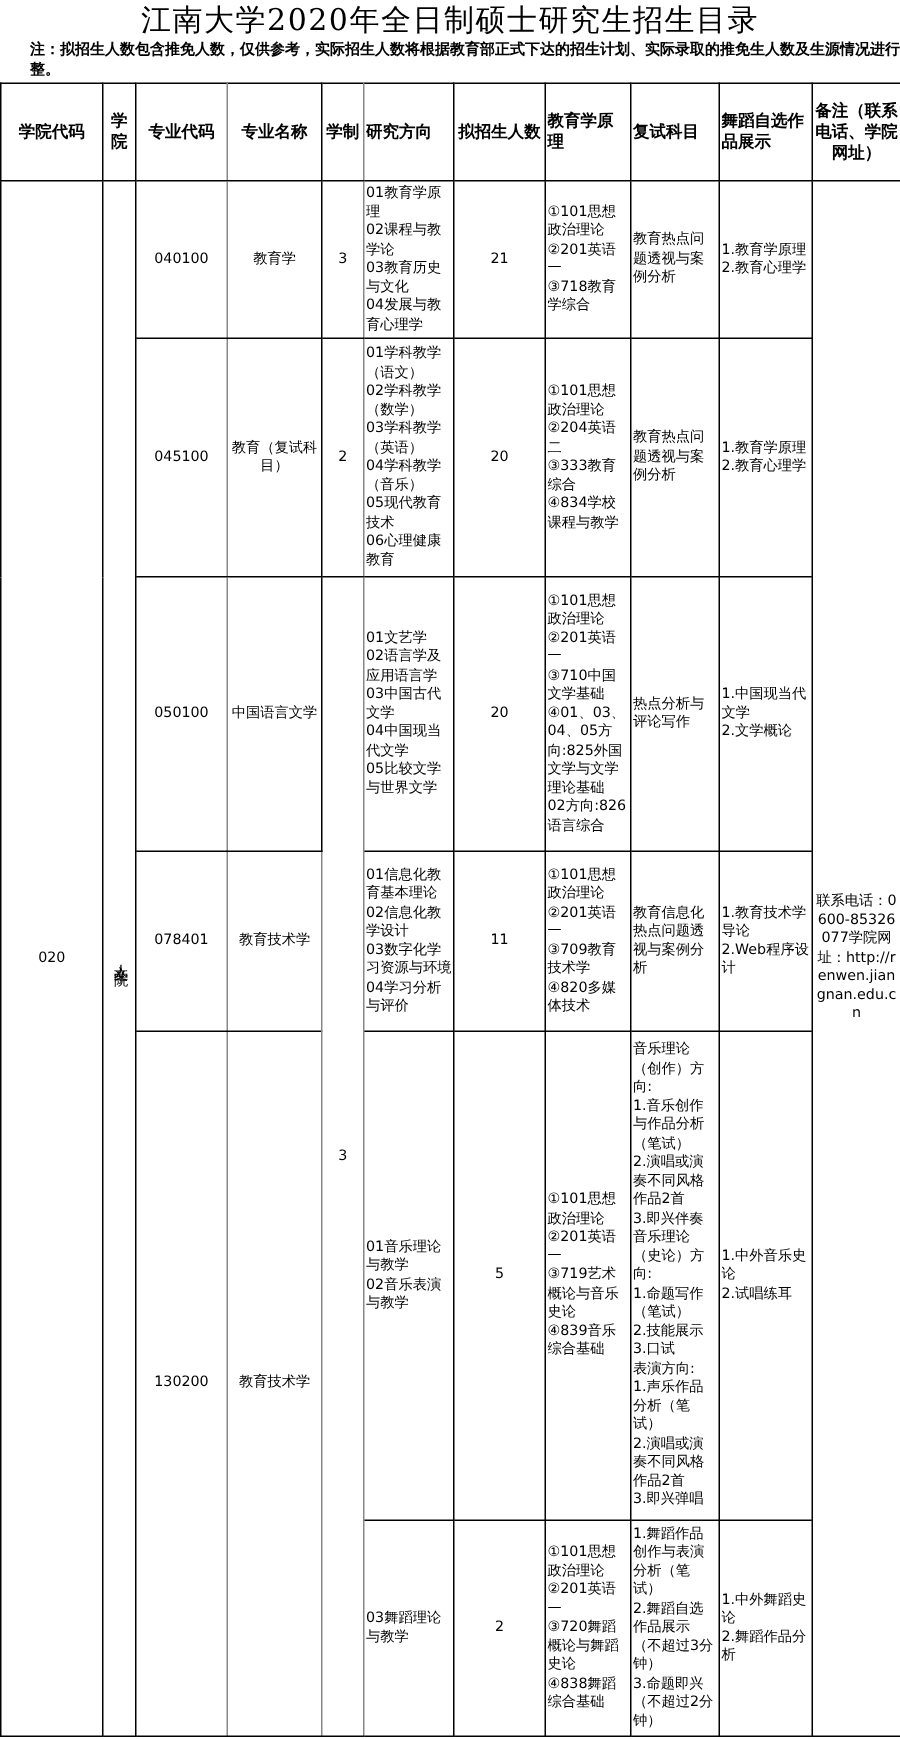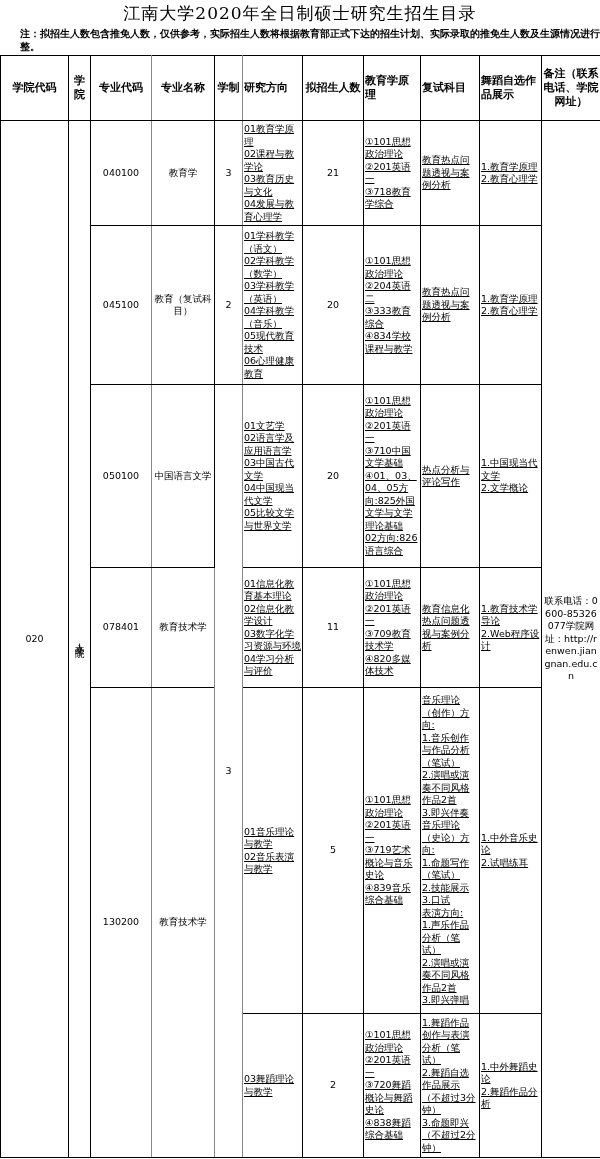--- a/index.html
+++ b/index.html
@@ -1,33 +1,33 @@
 <!DOCTYPE html>
 <html><head>
 <meta charset="utf-8">
 <style>
   html, body { margin:0; padding:0; background:#fff; }
   body { width:600px; height:1159px; position:relative; overflow:hidden;
          font-family:"DejaVu Sans", sans-serif; color:#000; }
   .title { position:absolute; left:0; top:0; width:600px; height:26px;
-           font-family:"DejaVu Serif", serif; font-size:17px; text-align:center;
+           font-family:"DejaVu Serif", serif; font-size:20px; text-align:center;
            line-height:26px; letter-spacing:1px; }
   .note { position:absolute; left:2px; top:27px; width:596px; height:28px;
           font-size:10px; font-weight:bold; line-height:13px;margin-left:18px; }
   table { position:absolute; left:0; top:55px; border-collapse:collapse;
           table-layout:fixed; width:600px; }
   td, th { border:1px solid #000; padding:0 1px; vertical-align:middle;
            font-size:9.5px; line-height:12.5px; overflow:hidden; word-break:break-all; }
   th { font-size:11px; font-weight:bold; line-height:14px; height:64px; }
   .c { text-align:center; }
   .l { text-align:left; }
   .vert { writing-mode:vertical-rl; text-orientation:upright; margin:0 auto;
           letter-spacing:2px; }
   .g { border-left-color:#888; border-right-color:#888; }
-  .ml { white-space:pre-line;text-decoration:underline; }
+  .ml { white-space:pre-line; }
 </style>
 </head>
 <body>
 
 <div class="title">江南大学2020年全日制硕士研究生招生目录</div>
 <div class="note">注：拟招生人数包含推免人数，仅供参考，实际招生人数将根据教育部正式下达的招生计划、实际录取的推免生人数及生源情况进行调整。</div>
 
 <table>
   <colgroup>
     <col style="width:68px">

